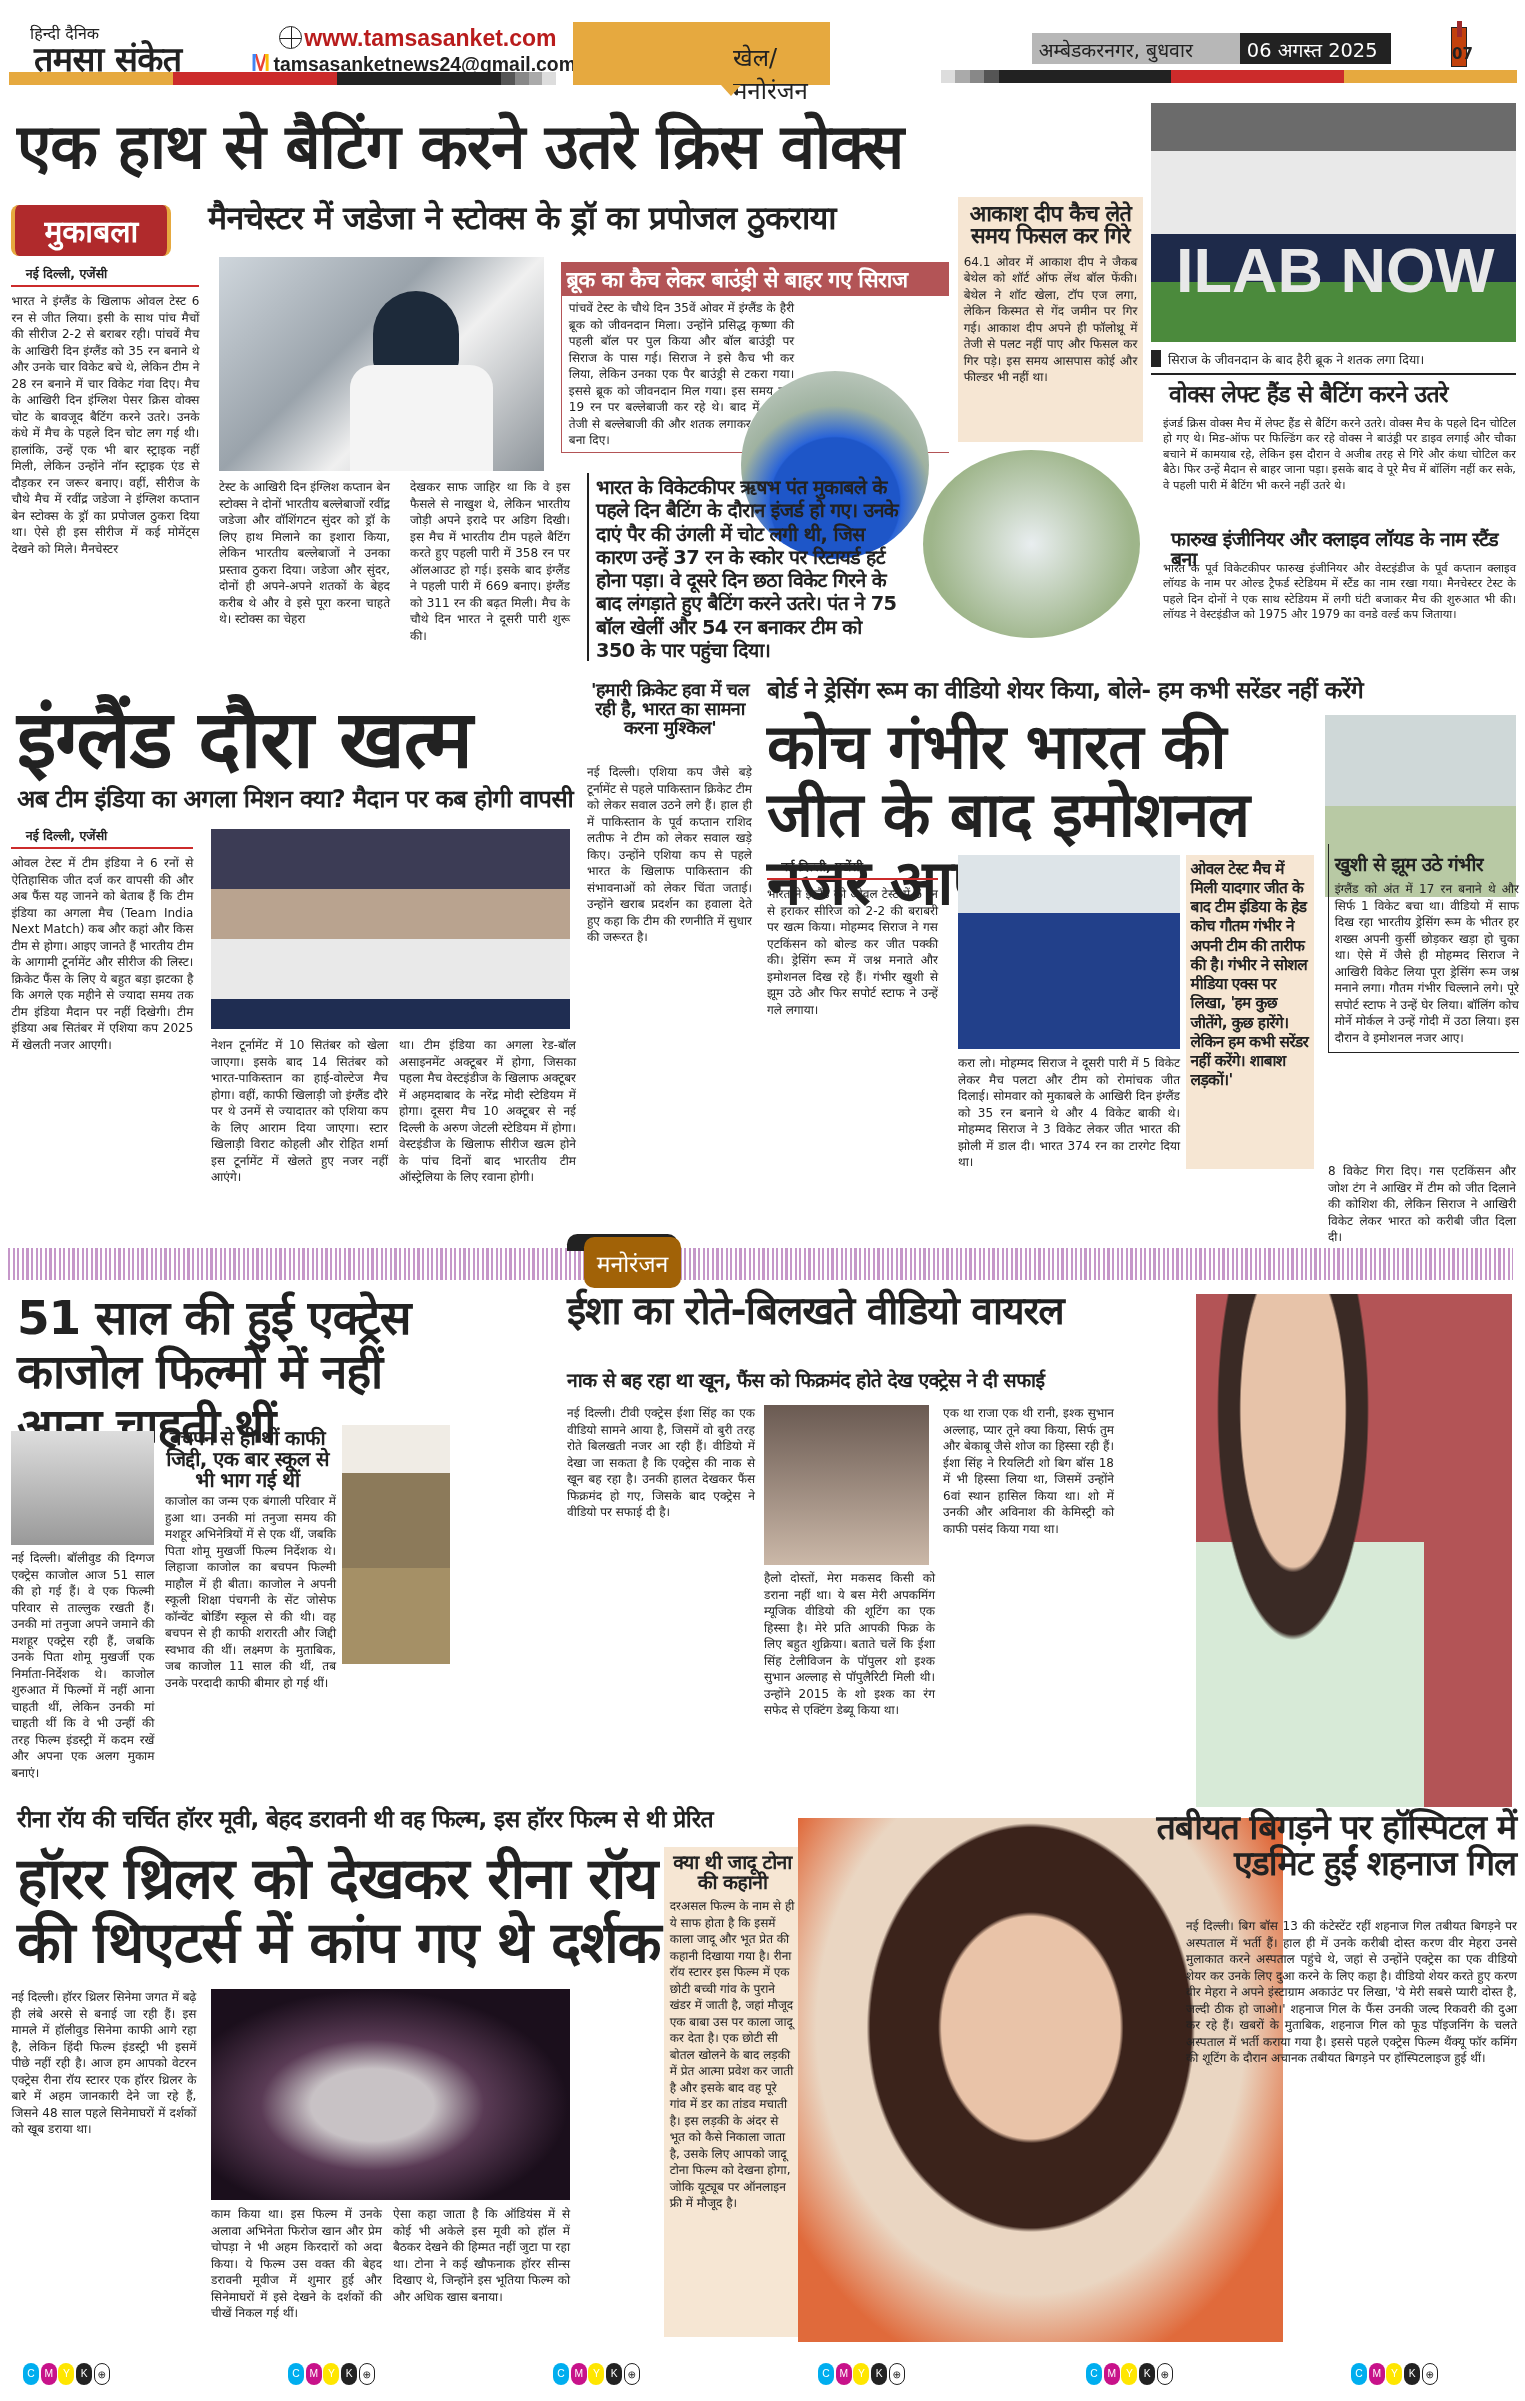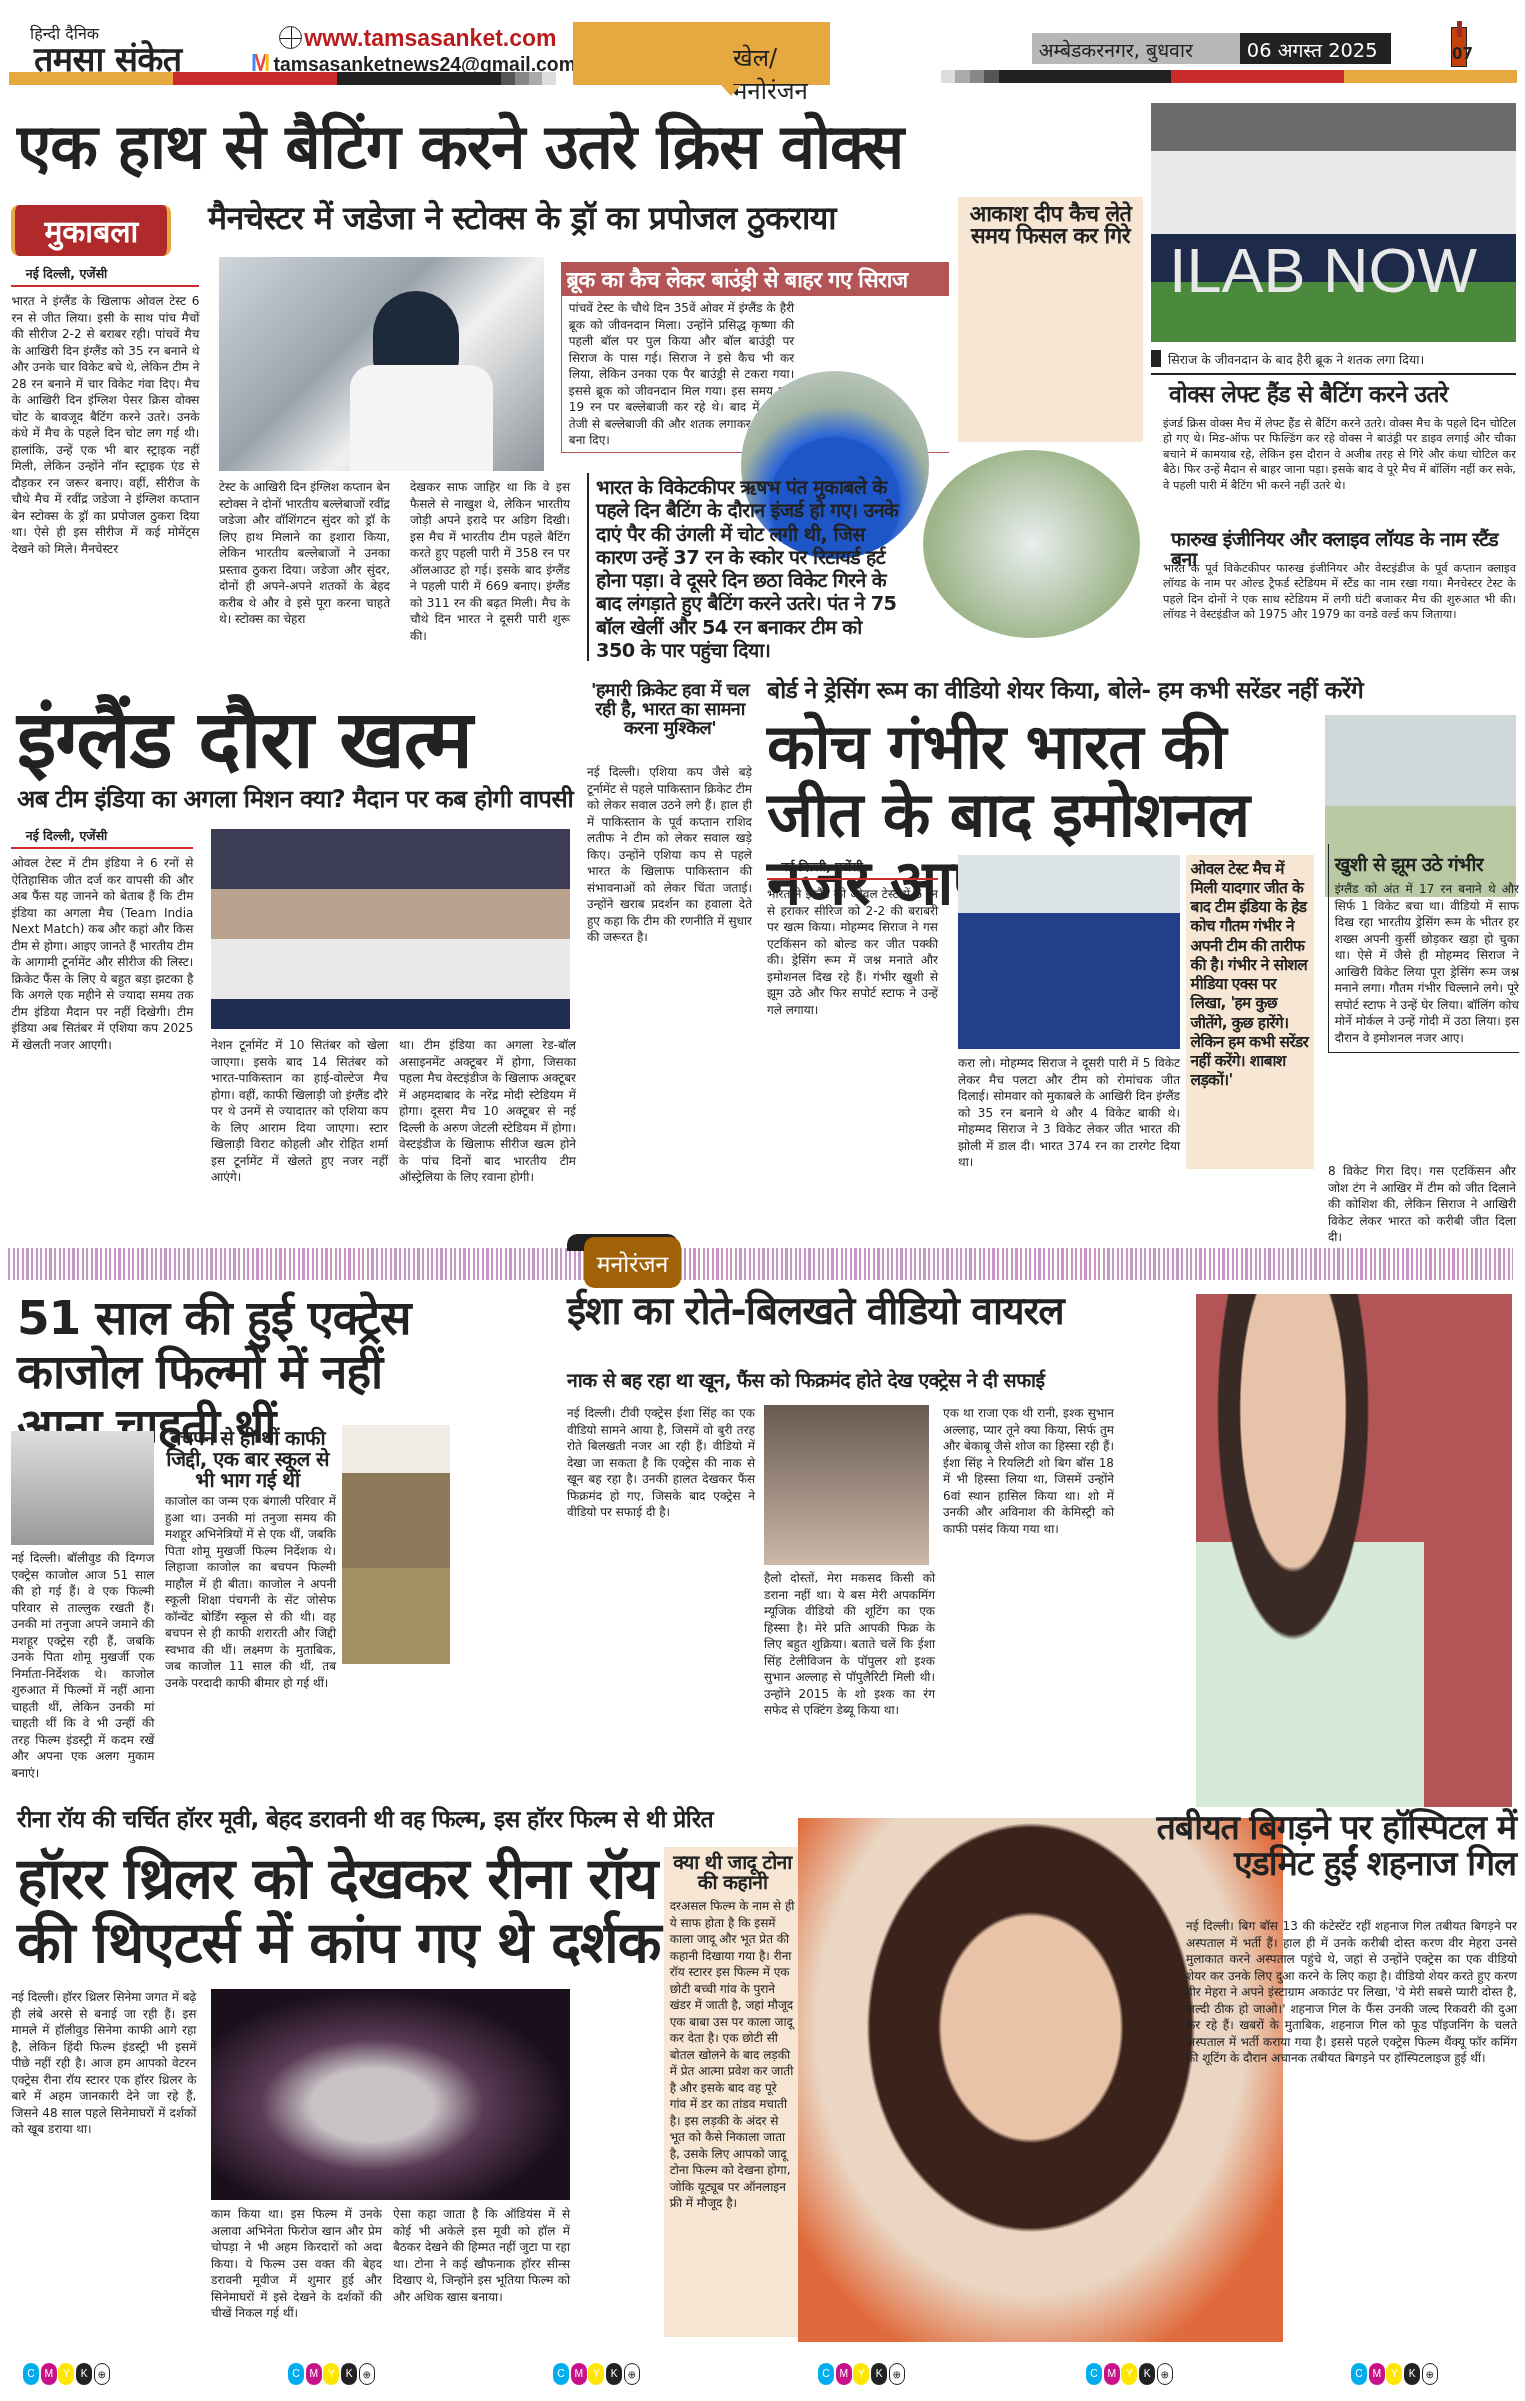--- a/index.html
+++ b/index.html
@@ -76,23 +76,24 @@
   <div class="redhead" style="font-size:21.7px;padding:2.3px 4.6px;letter-spacing:-0.6px">ब्रूक का कैच लेकर बाउंड्री से बाहर गए सिराज</div>
   <div class="body" style="padding:4.6px 6.8px;width:239px">पांचवें टेस्ट के चौथे दिन 35वें ओवर में इंग्लैंड के हैरी ब्रूक को जीवनदान मिला। उन्होंने प्रसिद्ध कृष्णा की पहली बॉल पर पुल किया और बॉल बाउंड्री पर सिराज के पास गई। सिराज ने इसे कैच भी कर लिया, लेकिन उनका एक पैर बाउंड्री से टकरा गया। इससे ब्रूक को जीवनदान मिल गया। इस समय ब्रूक 19 रन पर बल्लेबाजी कर रहे थे। बाद में ब्रूक ने तेजी से बल्लेबाजी की और शतक लगाकर 111 रन बना दिए।</div>
 </div>
 <div class="photo" style="left:741px;top:371px;width:188px;height:188px;border-radius:50%;background:radial-gradient(circle at 50% 70%,#1e56c8 0 40%,#2a64d8 41%,#9fb2a0 60%,#cdd5cf)"></div>
 <div class="col-rule" style="left:587px;top:473px;height:188px"></div>
 <div class="abs h1" style="left:596px;top:476px;width:308px;font-size:19.4px;letter-spacing:-0.6px;line-height:1.2">भारत के विकेटकीपर ऋषभ पंत मुकाबले के पहले दिन बैटिंग के दौरान इंजर्ड हो गए। उनके दाएं पैर की उंगली में चोट लगी थी, जिस कारण उन्हें 37 रन के स्कोर पर रिटायर्ड हर्ट होना पड़ा। वे दूसरे दिन छठा विकेट गिरने के बाद लंगड़ाते हुए बैटिंग करने उतरे। पंत ने 75 बॉल खेलीं और 54 रन बनाकर टीम को 350 के पार पहुंचा दिया।</div>
 <div class="photo" style="left:923px;top:450px;width:217px;height:188px;border-radius:50%;background:radial-gradient(circle,#e9eef0,#9eb58a 70%)"></div>
 
 <div class="abs box-cream" style="left:958px;top:197px;width:185px;height:245px;padding:5.7px">
   <div class="h1" style="font-size:21.7px;text-align:center;letter-spacing:-0.6px">आकाश दीप कैच लेते समय फिसल कर गिरे</div>
+  <div class="body" style="margin-top:5.7px">64.1 ओवर में आकाश दीप ने जैकब बेथेल को शॉर्ट ऑफ लेंथ बॉल फेंकी। बेथेल ने शॉट खेला, टॉप एज लगा, लेकिन किस्मत से गेंद जमीन पर गिर गई। आकाश दीप अपने ही फॉलोथ्रू में तेजी से पलट नहीं पाए और फिसल कर गिर पड़े। इस समय आसपास कोई और फील्डर भी नहीं था।</div>
 </div>
 <div class="photo" style="left:1151px;top:103px;width:365px;height:239px;background:linear-gradient(180deg,#6b6b6b 0 20%,#e9e9e9 20% 55%,#1e2a4a 55% 75%,#4b8a3c 75%)">
-  <div style="position:absolute;left:18px;top:131px;font-size:63px;font-weight:normal;color:#e8e8e8;font-family:'Liberation Sans',sans-serif">ILAB NOW</div>
+  <div style="position:absolute;left:25px;top:131px;font-size:63px;font-weight:bold;color:#e8e8e8;font-family:'Liberation Sans',sans-serif">ILAB NOW</div>
 </div>
 <div class="abs" style="left:1151px;top:349px;width:365px;font-size:12.5px;border-bottom:2.3px solid #222;padding:2.3px 0 4.6px 17px">
   <span style="position:absolute;left:0;top:1.1px;width:10.3px;height:17px;background:#222"></span>
   <span>सिराज के जीवनदान के बाद हैरी ब्रूक ने शतक लगा दिया।</span>
 </div>
 <div class="abs h1" style="left:1169px;top:382px;width:348px;font-size:23px;letter-spacing:-0.6px">वोक्स लेफ्ट हैंड से बैटिंग करने उतरे</div>
 <div class="abs body" style="left:1163px;top:416px;width:353px;font-size:11.4px;line-height:15.4px">इंजर्ड क्रिस वोक्स मैच में लेफ्ट हैंड से बैटिंग करने उतरे। वोक्स मैच के पहले दिन चोटिल हो गए थे। मिड-ऑफ पर फिल्डिंग कर रहे वोक्स ने बाउंड्री पर डाइव लगाई और चौका बचाने में कामयाब रहे, लेकिन इस दौरान वे अजीब तरह से गिरे और कंधा चोटिल कर बैठे। फिर उन्हें मैदान से बाहर जाना पड़ा। इसके बाद वे पूरे मैच में बॉलिंग नहीं कर सके, वे पहली पारी में बैटिंग भी करने नहीं उतरे थे।</div>
 <div class="abs h1" style="left:1171px;top:530px;width:348px;font-size:19.4px;letter-spacing:-0.6px">फारुख इंजीनियर और क्लाइव लॉयड के नाम स्टैंड बना</div>
 <div class="abs body" style="left:1163px;top:561px;width:353px;font-size:11.4px;line-height:15.4px">भारत के पूर्व विकेटकीपर फारुख इंजीनियर और वेस्टइंडीज के पूर्व कप्तान क्लाइव लॉयड के नाम पर ओल्ड ट्रैफर्ड स्टेडियम में स्टैंड का नाम रखा गया। मैनचेस्टर टेस्ट के पहले दिन दोनों ने एक साथ स्टेडियम में लगी घंटी बजाकर मैच की शुरुआत भी की। लॉयड ने वेस्टइंडीज को 1975 और 1979 का वनडे वर्ल्ड कप जिताया।</div>
 

